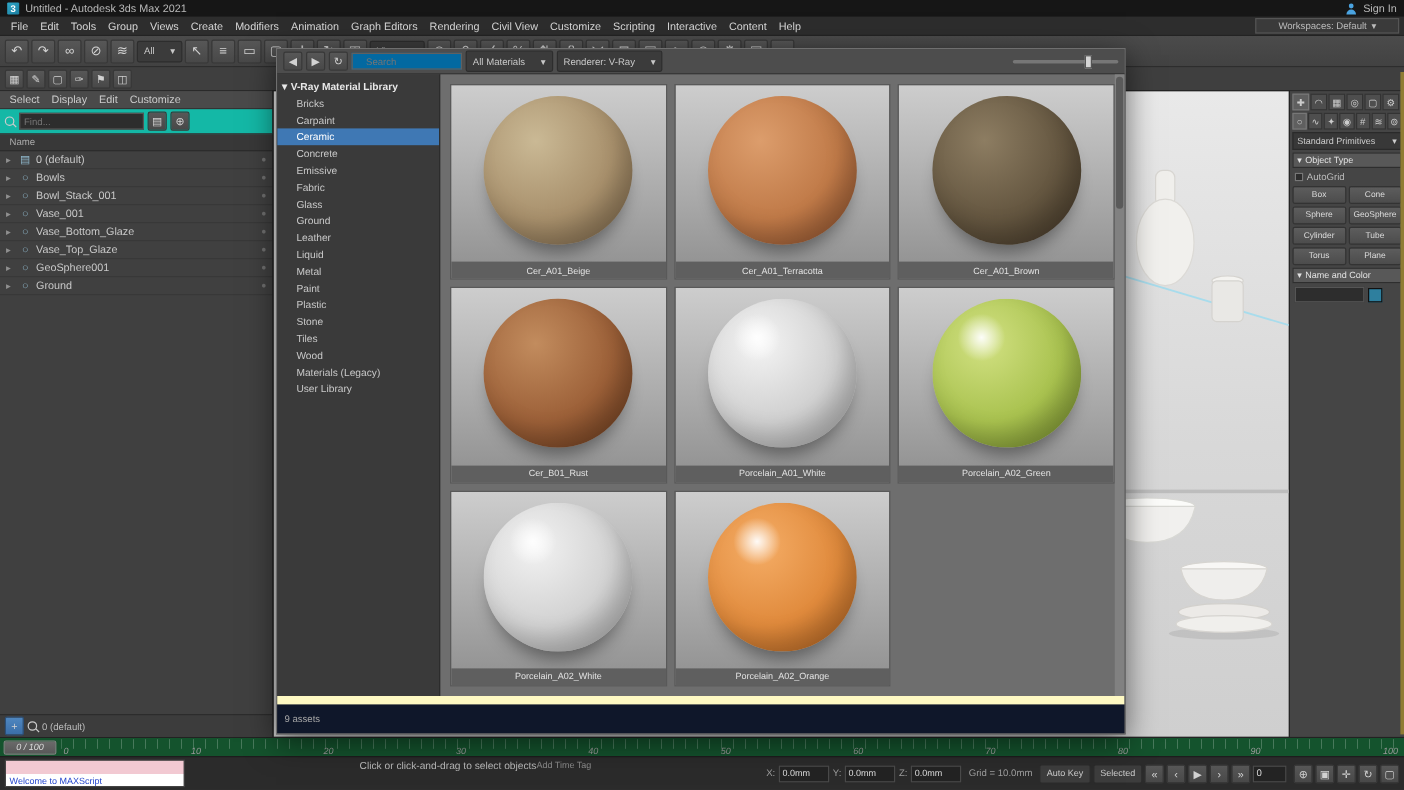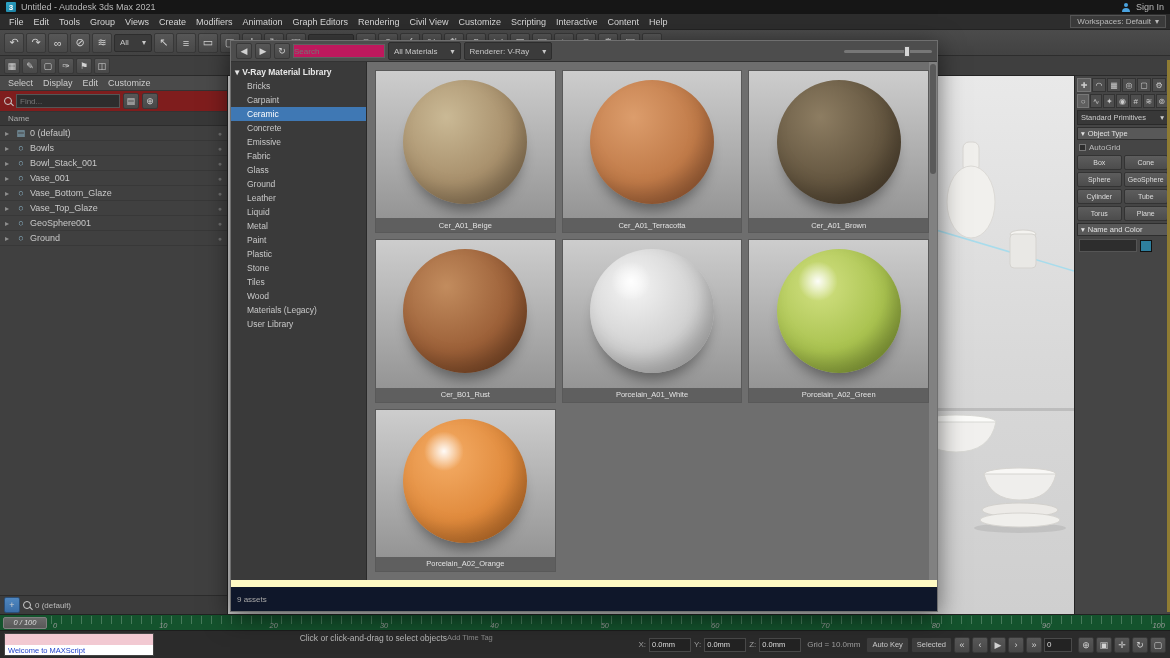--- a/index.html
+++ b/index.html
@@ -10,37 +10,37 @@
   .titlebar { height:14px; background:#161616; display:flex; align-items:center; gap:5px; padding:0 6px; font-size:9px; color:#b8b8b8; }
   .logo { width:10px; height:10px; background:linear-gradient(135deg,#2fa8c9,#1b7ea0); color:#fff; font-size:8px; font-weight:bold; display:flex; align-items:center; justify-content:center; border-radius:1px; }
   .tb-spacer { flex:1; }
   .person { width:9px; height:9px; position:relative; }
   .person::before { content:""; position:absolute; left:2.5px; top:0; width:4px; height:4px; border-radius:50%; background:#4aa3e0; }
   .person::after { content:""; position:absolute; left:0.5px; bottom:0; width:8px; height:4px; border-radius:4px 4px 0 0; background:#4aa3e0; }
 
   
   .menubar { height:16px; background:#2d2d2d; border-bottom:1px solid #232323; display:flex; align-items:center; padding:0 4px; font-size:9px; }
   .menu-item { padding:0 5px; color:#d6d6d6; cursor:default; white-space:nowrap; }
-  .workspace { margin-left:auto; height:13px; background:#3a3a3a; border:1px solid #555; display:flex; align-items:center; gap:4px; padding:0 6px; font-size:8px; color:#bbb; }
+  .workspace { margin-left:auto; height:13px; background:#3a3a3a; border:1px solid #555; display:flex; align-items:center; gap:4px; padding:0 18px; font-size:8px; color:#bbb; }
 
   
   .toolbar { height:26px; background:linear-gradient(#4b4b4b,#424242); border-bottom:1px solid #2d2d2d; display:flex; align-items:center; gap:2px; padding:0 4px; }
   .ibtn { width:20px; height:20px; background:linear-gradient(#575757,#484848); border:1px solid #383838; border-radius:2px; color:#d2d2d2; font-size:11px; display:flex; align-items:center; justify-content:center; flex:none; }
   .ibtn.small { width:16px; height:16px; font-size:9px; }
   .chip { height:18px; background:#3b3b3b; border:1px solid #2d2d2d; border-radius:2px; color:#c8c8c8; font-size:8px; display:flex; align-items:center; gap:13px; padding:0 5px; flex:none; }
   .ribbon { height:20px; background:#3f3f3f; border-bottom:1px solid #2a2a2a; display:flex; align-items:center; gap:2px; padding:0 4px; }
 
   
   .main { display:flex; height:538px; }
 
   
   .explorer { width:228px; background:#404040; border-right:1px solid #252525; display:flex; flex-direction:column; font-size:9px; }
   .exp-menu { height:15px; background:#4a4a4a; border-bottom:1px solid #333; display:flex; align-items:center; gap:2px; padding:0 4px; color:#ccc; }
   .exp-menu span { padding:0 4px; }
-  .exp-tools { height:21px; background:#7f1d1d; border-bottom:1px solid #333; display:flex; align-items:center; gap:3px; padding:0 4px; }
+  .exp-tools { height:21px; background:#14b8a6; border-bottom:1px solid #333; display:flex; align-items:center; gap:3px; padding:0 4px; }
   .exp-tools input { width:104px; height:14px; background:#2d2d2d; border:1px solid #555; color:#ccc; font-size:8px; padding:0 3px; font-family:"Liberation Sans", sans-serif; }
   .mag { position:relative; width:9px; height:9px; }
   .mag::before { content:""; position:absolute; left:0; top:0; width:6px; height:6px; border:1.4px solid #ccc; border-radius:50%; }
   .mag::after { content:""; position:absolute; left:6px; top:7px; width:4px; height:1.4px; background:#ccc; transform:rotate(45deg); }
   .exp-colhead { height:14px; background:#383838; border-bottom:1px solid #2c2c2c; display:flex; align-items:center; padding:0 8px; color:#aaa; font-size:8px; }
   .exp-rows { }
   .exp-row { height:15px; display:flex; align-items:center; gap:4px; padding:0 5px; color:#c8c8c8; border-bottom:1px solid rgba(0,0,0,.12); }
   .exp-arrow { color:#8f8f8f; font-size:8px; width:7px; }
   .exp-type { color:#8fb8cc; font-size:9px; width:10px; text-align:center; }
   .exp-dot { margin-left:auto; color:#6f6f6f; font-size:7px; }
@@ -65,21 +65,21 @@
   .nc-row { display:flex; align-items:center; gap:3px; padding:1px 2px; }
   .nc-row input { width:58px; height:13px; background:#2d2d2d; border:1px solid #555; color:#ccc; font-size:7.5px; padding:0 2px; font-family:"Liberation Sans", sans-serif; }
   .swatch { width:12px; height:12px; background:#2e7f9e; border:1px solid #111; }
 
   
   .dialog { position:absolute; left:230px; top:40px; width:708px; height:572px; background:#454545; border:1px solid #6f6f6f; box-shadow:0 6px 24px rgba(0,0,0,.55); z-index:5; display:flex; flex-direction:column; }
   .dlg-title { height:20px; background:linear-gradient(#fdfdfd,#e4e4e4); display:flex; align-items:center; gap:5px; padding:0 6px; color:#222; font-size:9px; }
   .dlg-icon { width:11px; height:11px; background:linear-gradient(135deg,#e69138 50%,#2fa8c9 50%); border:1px solid #888; }
   .dlg-btn { width:22px; height:15px; display:flex; align-items:center; justify-content:center; color:#333; font-size:9px; }
   .dlg-toolbar { height:21px; background:#4d4d4d; border-bottom:1px solid #333; display:flex; align-items:center; gap:3px; padding:0 5px; }
-  .dlg-toolbar input { width:92px; height:14px; background:#be185d; border:1px solid #606060; color:#ccc; font-size:8px; padding:0 0; font-family:"Liberation Sans", sans-serif; }
+  .dlg-toolbar input { width:92px; height:14px; background:#0369a1; border:1px solid #606060; color:#ccc; font-size:8px; padding:0 11px; font-family:"Liberation Sans", sans-serif; }
   .slider { margin-left:auto; width:88px; height:3px; background:#777; border-radius:2px; position:relative; }
   .slider-handle { position:absolute; left:68%; top:-4px; width:6px; height:11px; background:#d5d5d5; border:1px solid #555; }
   .dlg-body { flex:1; display:flex; min-height:0; }
   .dlg-side { width:136px; background:#3a3a3a; border-right:1px solid #2a2a2a; padding:3px 0; overflow:hidden; font-size:8.5px; }
   .side-head { display:flex; align-items:center; gap:3px; padding:2px 4px; color:#e8e8e8; font-weight:bold; }
   .side-item { height:14px; display:flex; align-items:center; padding-left:16px; color:#c9c9c9; white-space:nowrap; }
   .side-item.sel { background:#3f78b4; color:#fff; }
   .dlg-content { flex:1; background:#6e6e6e; padding:8px; display:grid; grid-template-columns:repeat(3,1fr); grid-template-rows:repeat(3,1fr); gap:6px; position:relative; }
   .mat-card { background:linear-gradient(180deg,#cdcdcd 0%,#a2a2a2 70%,#8f8f8f 100%); border:1px solid #595959; display:flex; flex-direction:column; align-items:center; overflow:hidden; }
   .sphere { width:124px; height:124px; border-radius:50%; margin-top:9px; box-shadow:0 12px 14px -6px rgba(0,0,0,.4), inset -8px -12px 18px rgba(0,0,0,.15); }
@@ -401,20 +401,24 @@
         </div>
         <div class="mat-card">
           <div class="sphere" style="background: radial-gradient(circle at 33% 26%, rgba(255, 255, 255, 0.95) 0%, rgba(255, 255, 255, 0) 16%), radial-gradient(circle at 35% 30%, rgb(244, 244, 244) 0%, rgb(208, 208, 208) 55%, rgb(152, 152, 152) 100%);"></div>
           <div class="mat-label">Porcelain_A01_White</div>
         </div>
         <div class="mat-card">
           <div class="sphere" style="background: radial-gradient(circle at 33% 26%, rgba(255, 255, 255, 0.95) 0%, rgba(255, 255, 255, 0) 16%), radial-gradient(circle at 35% 30%, rgb(210, 225, 130) 0%, rgb(169, 194, 79) 55%, rgb(100, 122, 35) 100%);"></div>
           <div class="mat-label">Porcelain_A02_Green</div>
         </div>
         <div class="mat-card">
+          <div class="sphere" style="background: radial-gradient(circle at 33% 26%, rgba(255, 255, 255, 0.95) 0%, rgba(255, 255, 255, 0) 16%), radial-gradient(circle at 35% 30%, rgb(242, 242, 242) 0%, rgb(210, 210, 210) 55%, rgb(154, 154, 154) 100%);"></div>
+          <div class="mat-label">Porcelain_A02_White</div>
+        </div>
+        <div class="mat-card">
           <div class="sphere" style="background: radial-gradient(circle at 33% 26%, rgba(255, 255, 255, 0.95) 0%, rgba(255, 255, 255, 0) 16%), radial-gradient(circle at 35% 30%, rgb(245, 173, 102) 0%, rgb(224, 138, 60) 55%, rgb(158, 86, 26) 100%);"></div>
           <div class="mat-label">Porcelain_A02_Orange</div>
         </div>
         <div class="vscroll">
             <span class="thumb"></span>
           </div>
       </div>
     </div>
     <div class="dlg-status">
       <span>9 assets</span>

